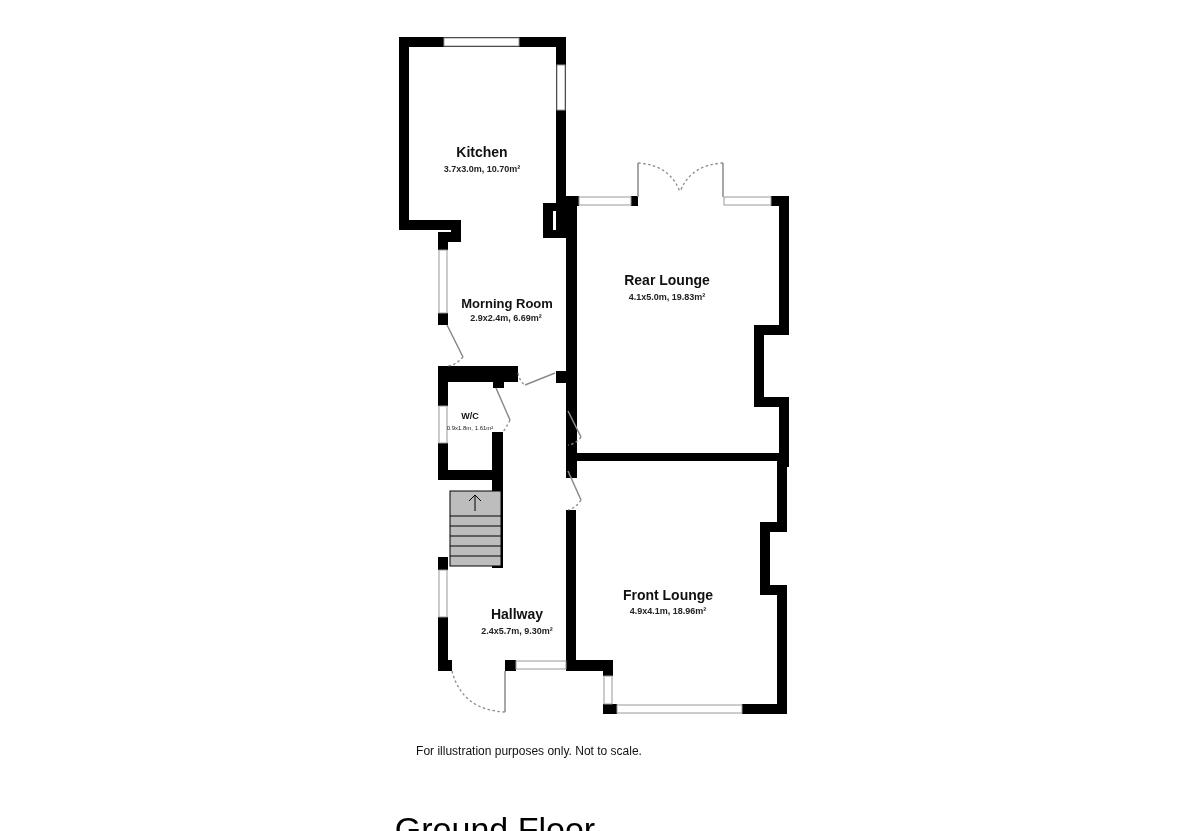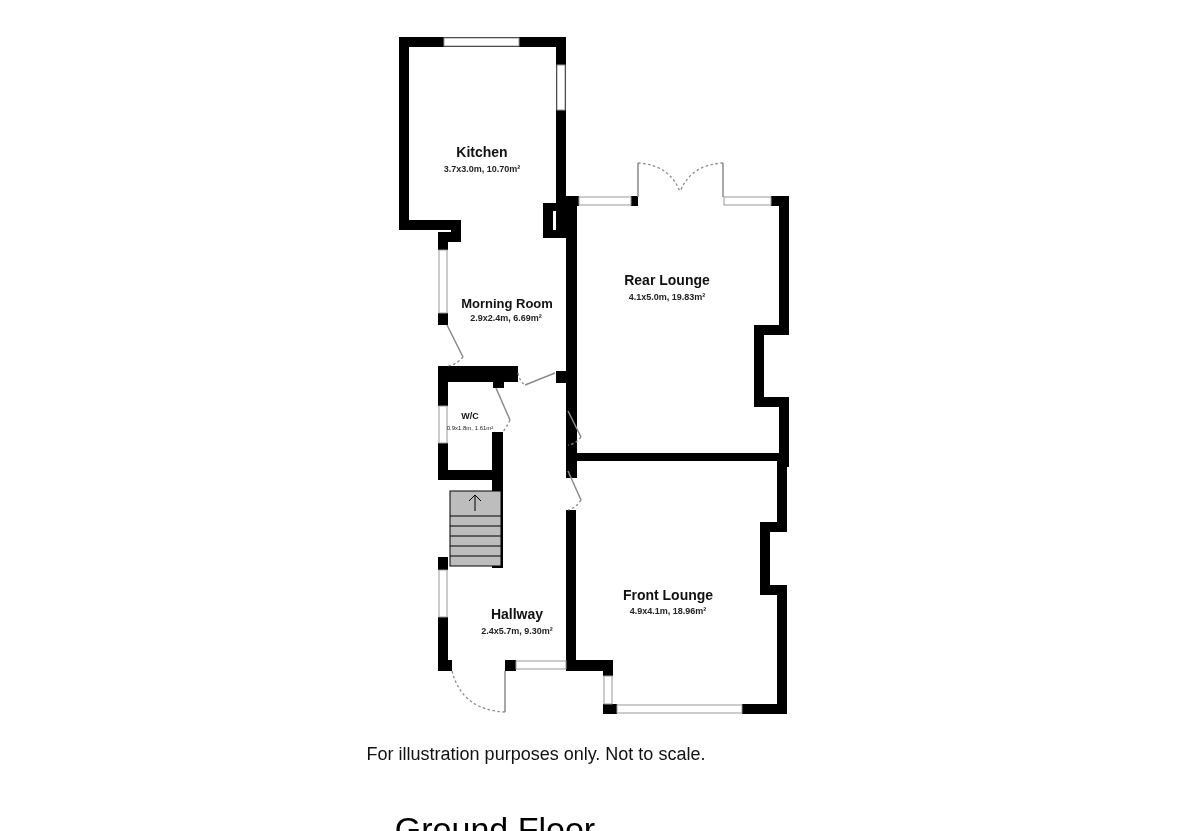--- a/index.html
+++ b/index.html
@@ -7,21 +7,21 @@
     #plan { position: absolute; left: 0; top: 0; width: 1190px; height: 831px; }
     .wall { fill: #000000; }
     .window { fill: #ffffff; stroke: #999999; stroke-width: 1; }
     .door-line { stroke: #8a8a8a; stroke-width: 1.5; fill: none; }
     .door-arc { stroke: #8a8a8a; stroke-width: 1.3; fill: none; stroke-dasharray: 2.5 2.5; }
     .stair { fill: #bdbdbd; stroke: #000000; stroke-width: 1; }
     .room-name { font-family: "Liberation Sans", sans-serif; font-weight: bold; font-size: 14px; fill: #111111; text-anchor: middle; }
     .room-name-sm { font-family: "Liberation Sans", sans-serif; font-weight: bold; font-size: 9px; fill: #111111; text-anchor: middle; }
     .room-dim { font-family: "Liberation Sans", sans-serif; font-weight: bold; font-size: 9px; fill: #222222; text-anchor: middle; }
     .room-dim-sm { font-family: "Liberation Sans", sans-serif; font-size: 6px; fill: #222222; text-anchor: middle; }
-    .disclaimer { position: absolute; left: 7px; width: 1058px; top: 744px; text-align: center; font-size: 18px; color: #111111; font-family: "Liberation Sans", sans-serif; }
+    .disclaimer { position: absolute; left: 0; width: 1058px; top: 744px; text-align: center; font-size: 12px; color: #111111; font-family: "Liberation Sans", sans-serif; }
     .floor-title { position: absolute; left: 0; width: 990px; top: 785px; text-align: center; font-size: 34px; color: #000000; font-family: "Liberation Sans", sans-serif; margin-top: 25px; }
   </style>
 </head>
 <body>
 
 <svg id="plan" viewBox="0 0 1190 831" xmlns="http://www.w3.org/2000/svg">
 
   <g>
 
     <rect class="wall" x="399" y="37" width="167" height="10"></rect>

